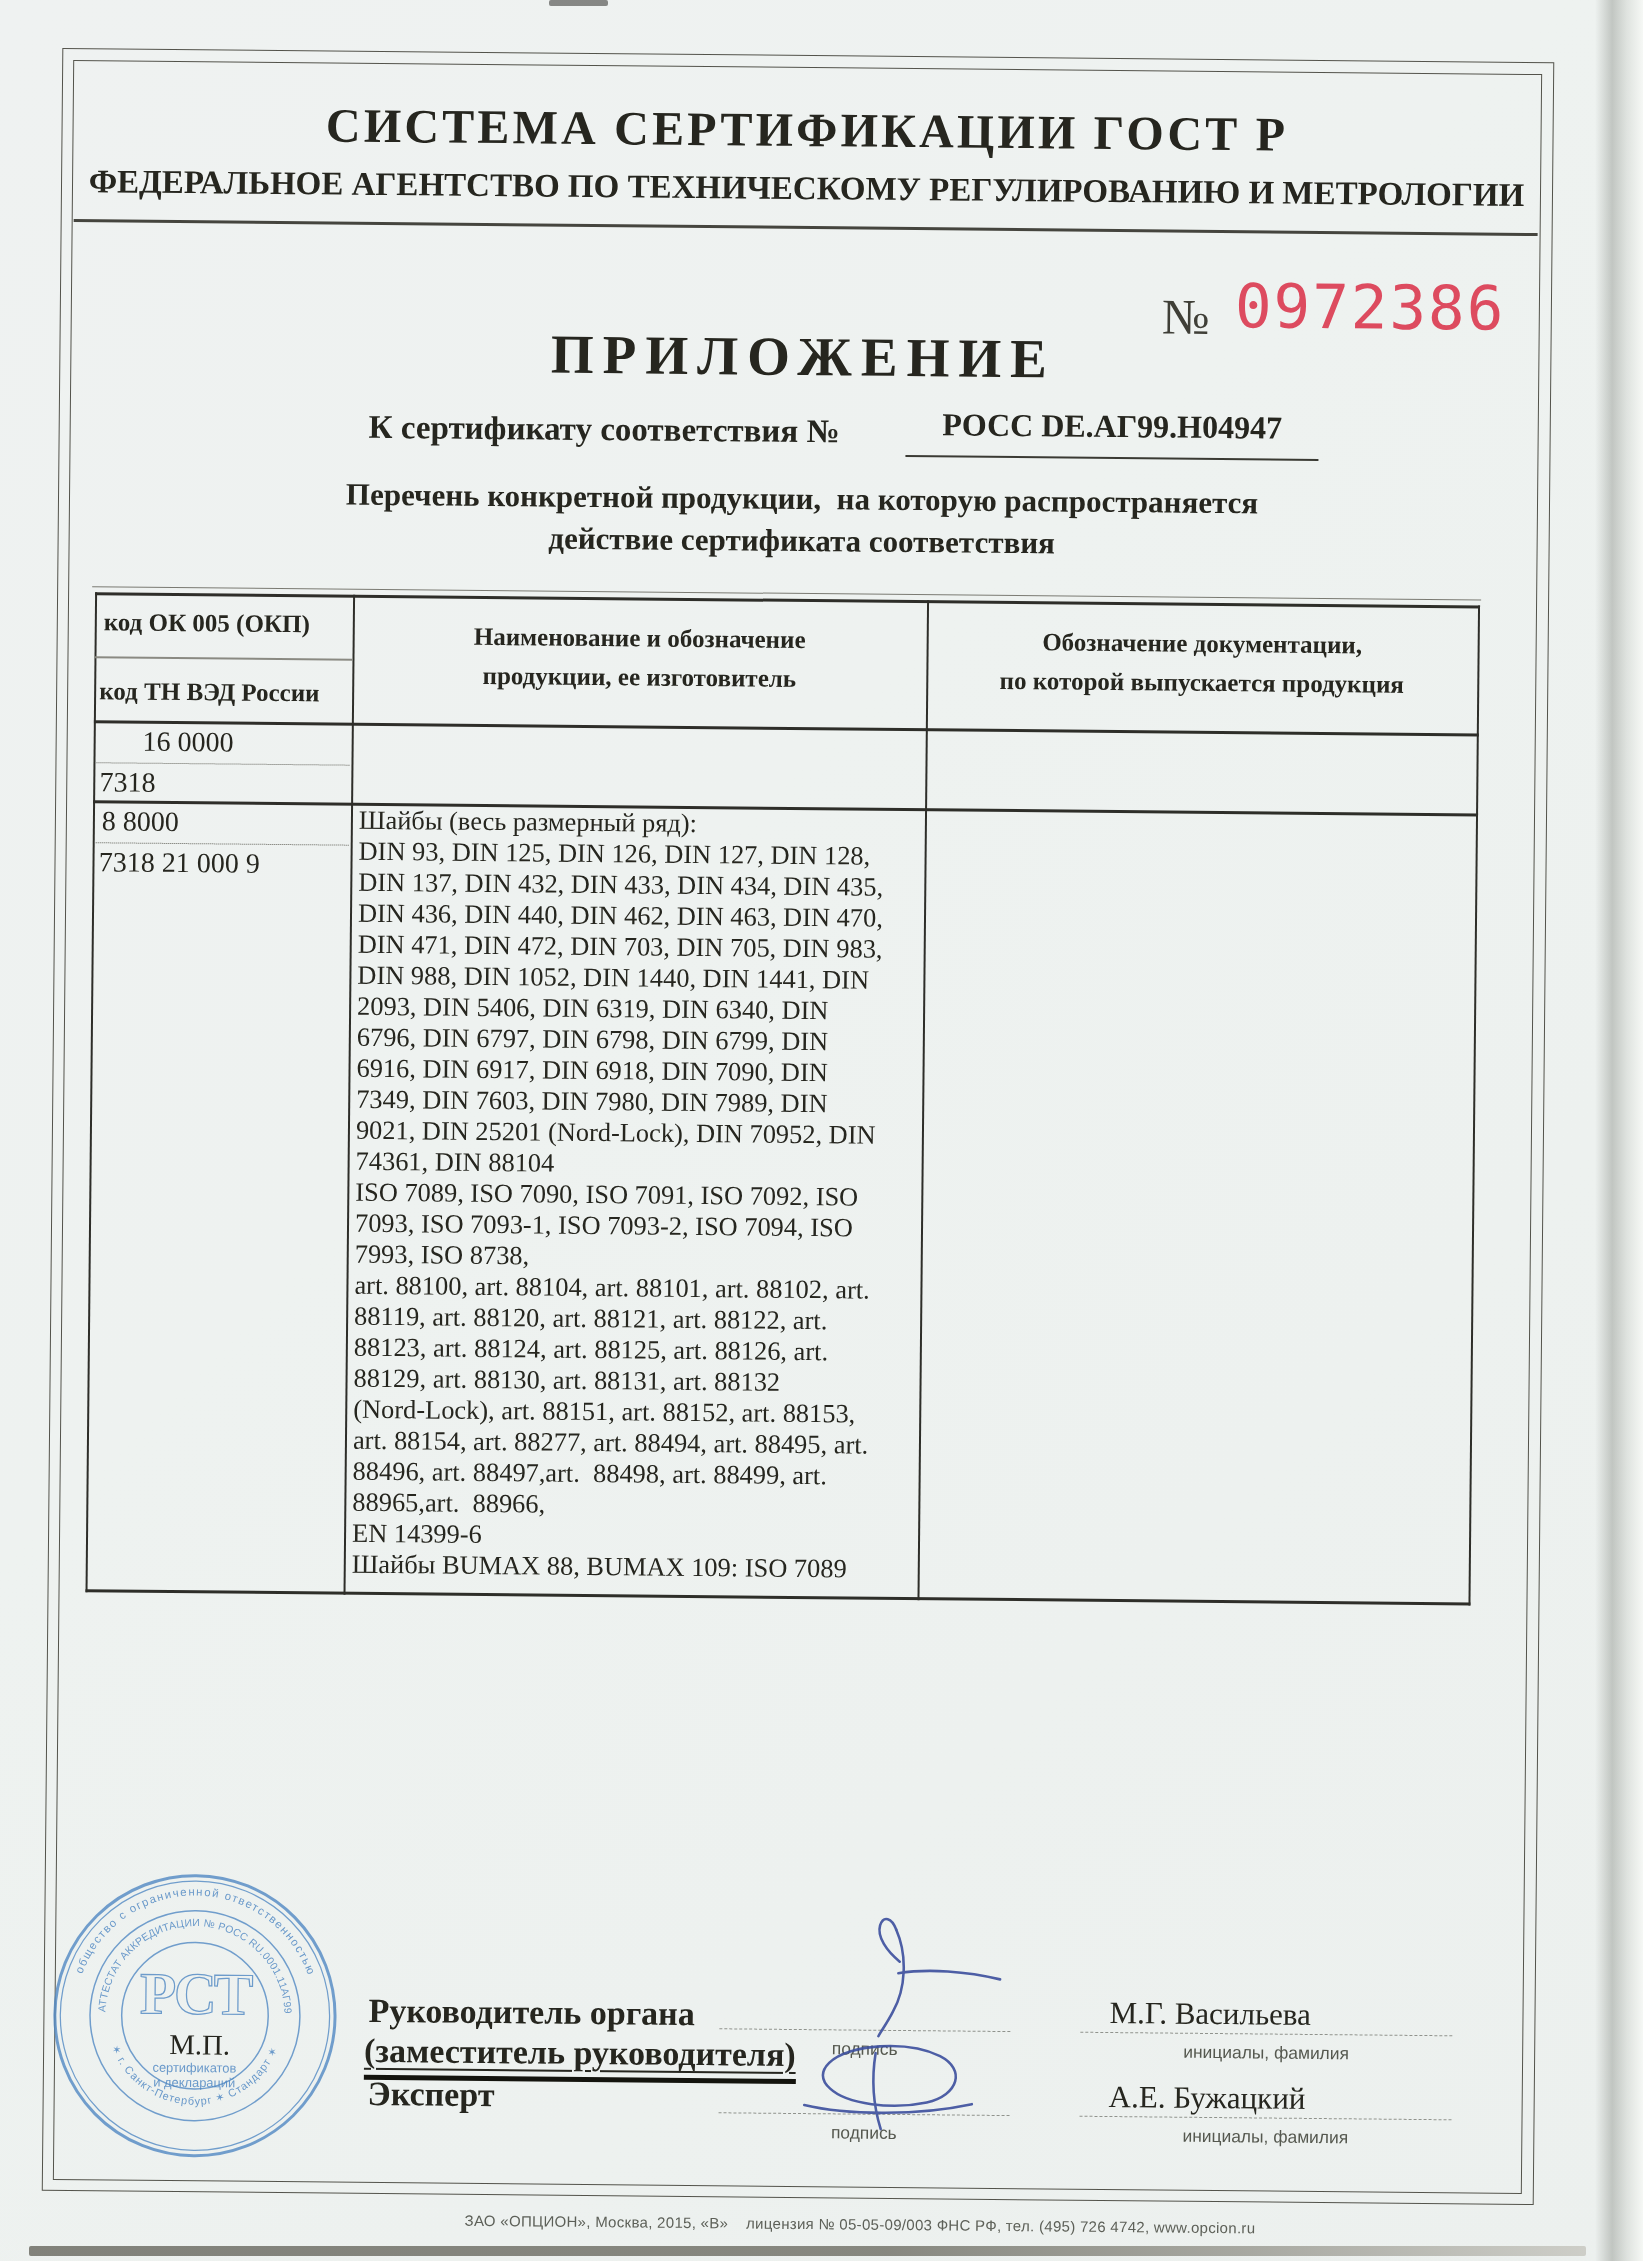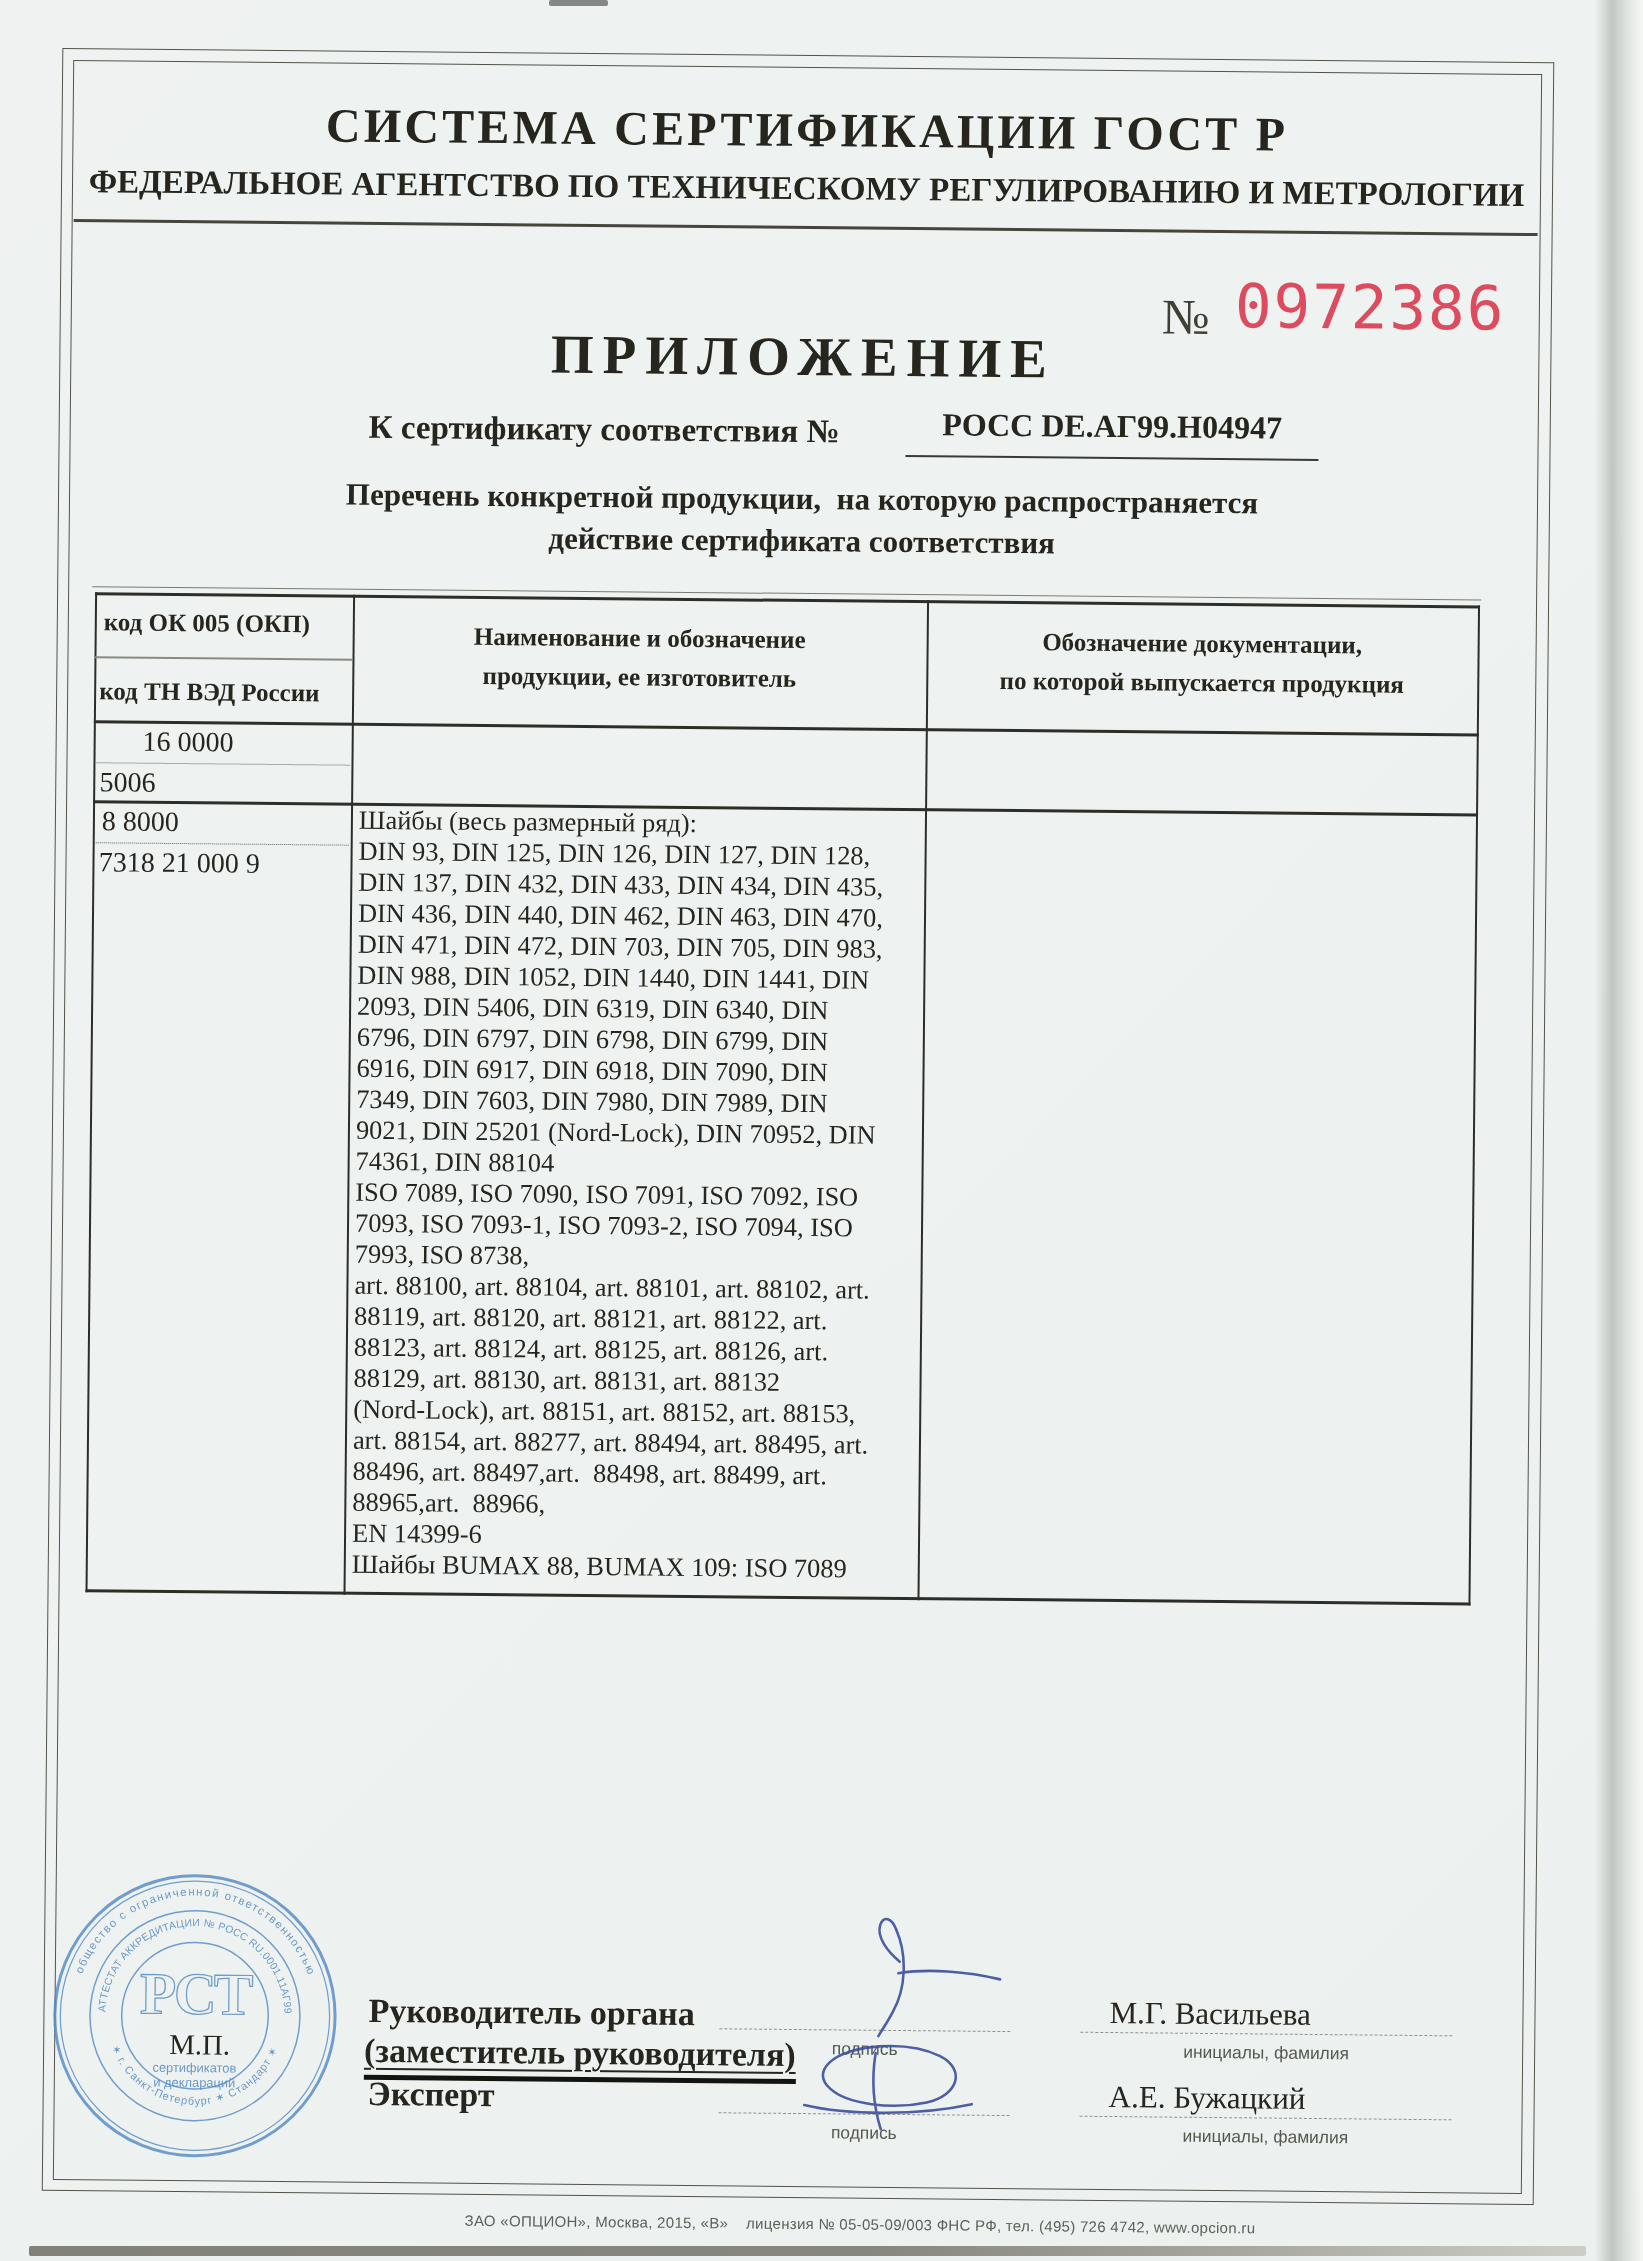--- a/index.html
+++ b/index.html
@@ -139,21 +139,21 @@
       <div class="t-dot t-dot2"></div>
 
       <div class="cell th-okp">код ОК 005 (ОКП)</div>
       <div class="cell th-tnved">код ТН ВЭД России</div>
       <div class="cell th-c2a">Наименование и обозначение</div>
       <div class="cell th-c2b">продукции, ее изготовитель</div>
       <div class="cell th-c3a">Обозначение документации,</div>
       <div class="cell th-c3b">по которой выпускается продукция</div>
 
       <div class="td-code td-okp1">16 0000</div>
-      <div class="td-code td-tnved1">5006</div>
+      <div class="td-code td-tnved1">7318</div>
       <div class="td-code td-okp2">8 8000</div>
       <div class="td-code td-tnved2">7318 21 000 9</div>
 
       <div class="col2-content">
           <div class="pline">Шайбы (весь размерный ряд):</div>
           <div class="pline">DIN 93, DIN 125, DIN 126, DIN 127, DIN 128,</div>
           <div class="pline">DIN 137, DIN 432, DIN 433, DIN 434, DIN 435,</div>
           <div class="pline">DIN 436, DIN 440, DIN 462, DIN 463, DIN 470,</div>
           <div class="pline">DIN 471, DIN 472, DIN 703, DIN 705, DIN 983,</div>
           <div class="pline">DIN 988, DIN 1052, DIN 1440, DIN 1441, DIN</div>

